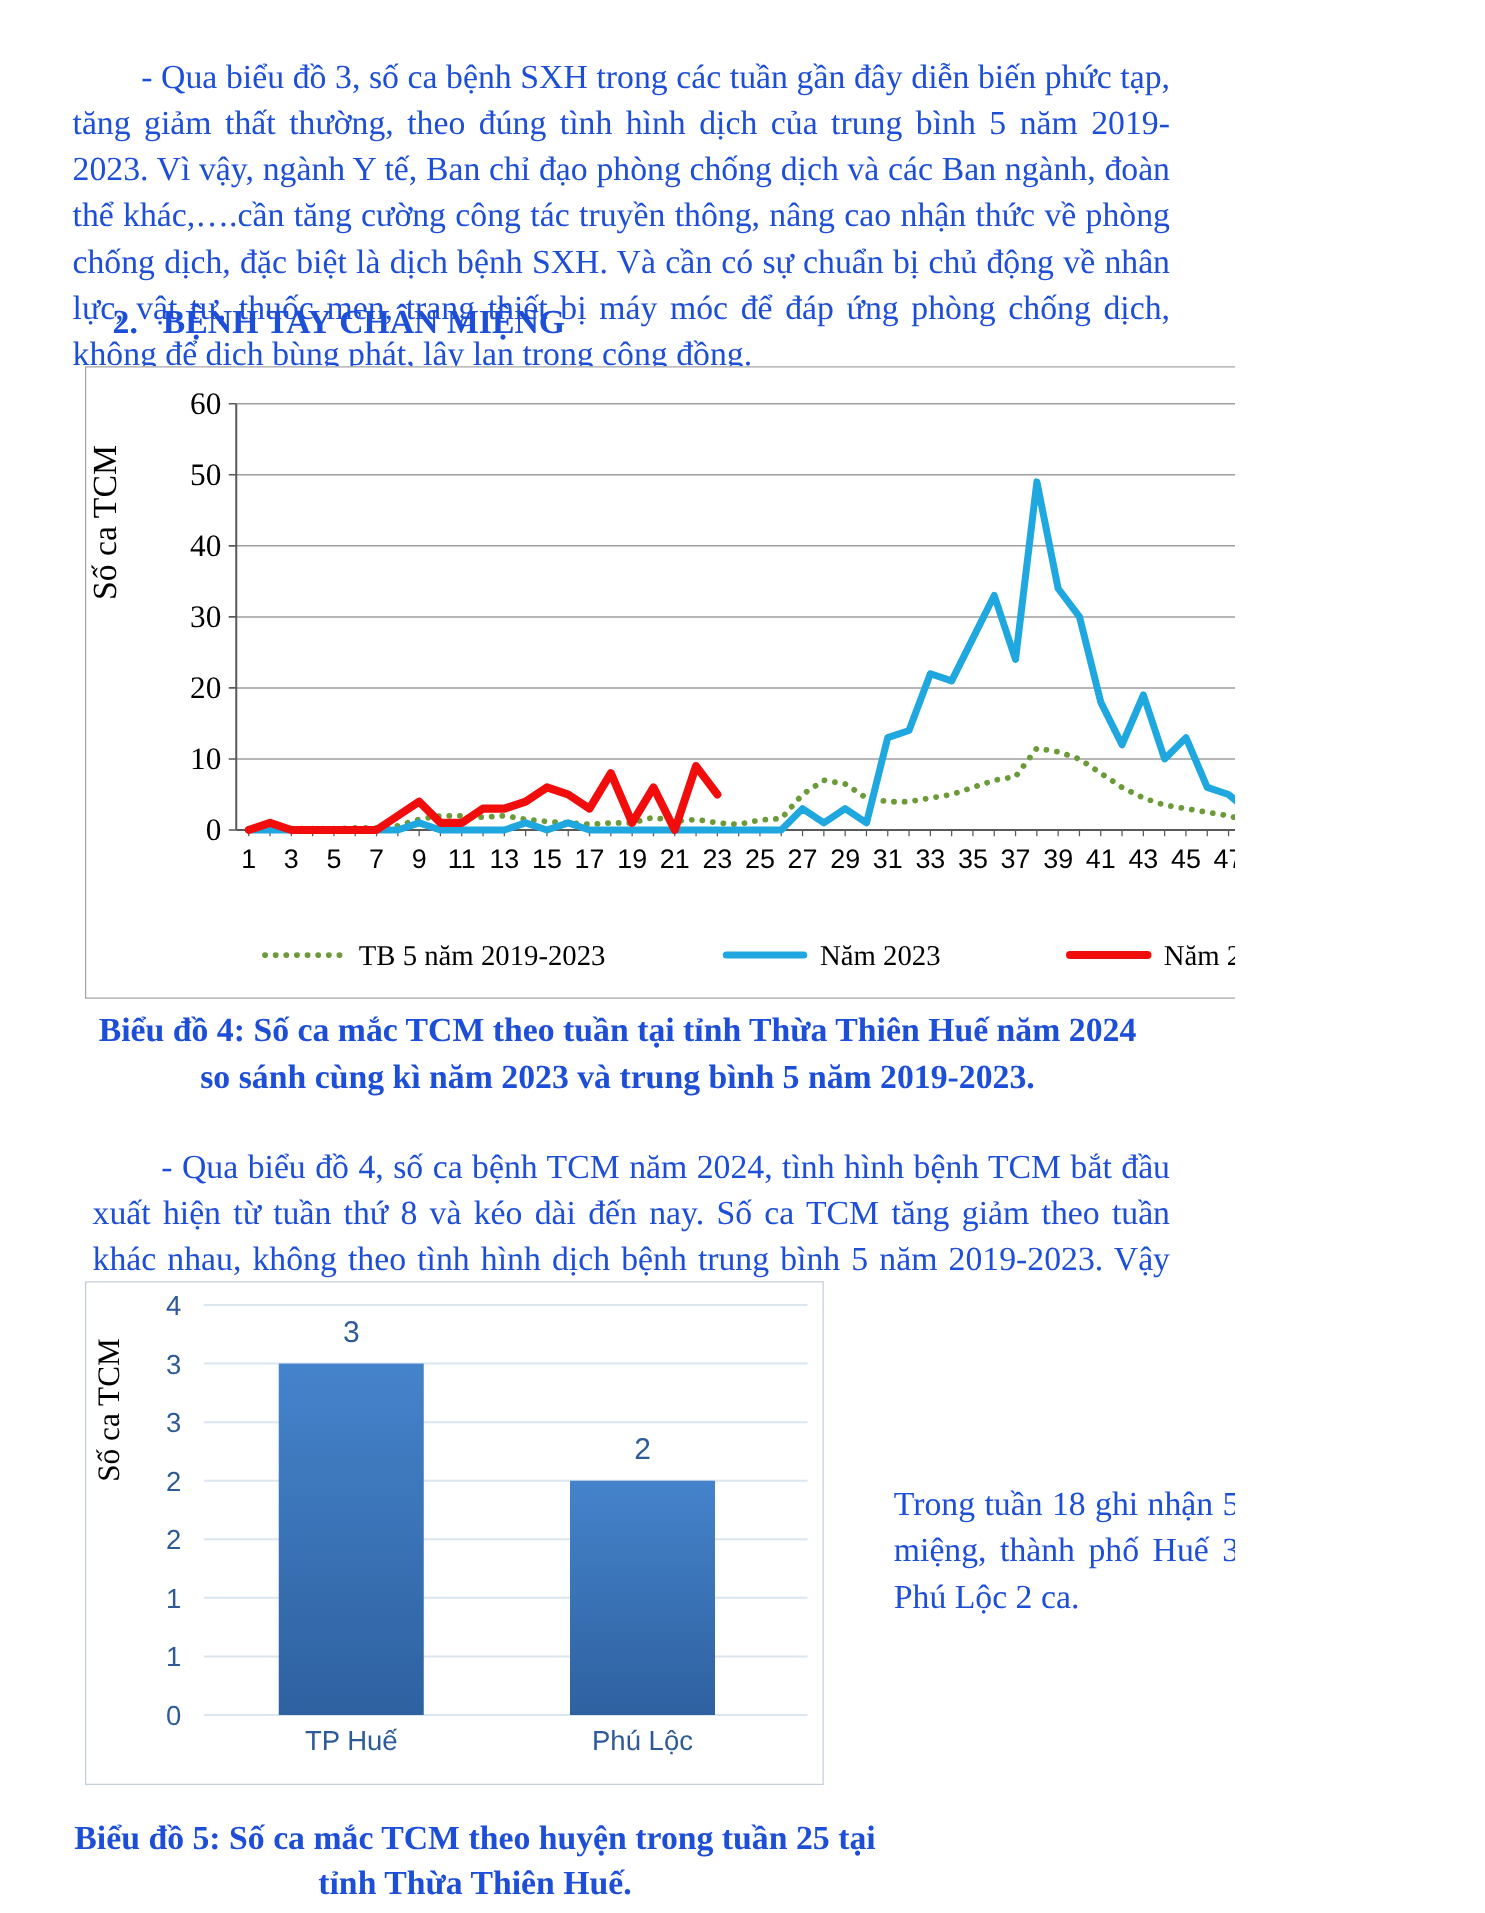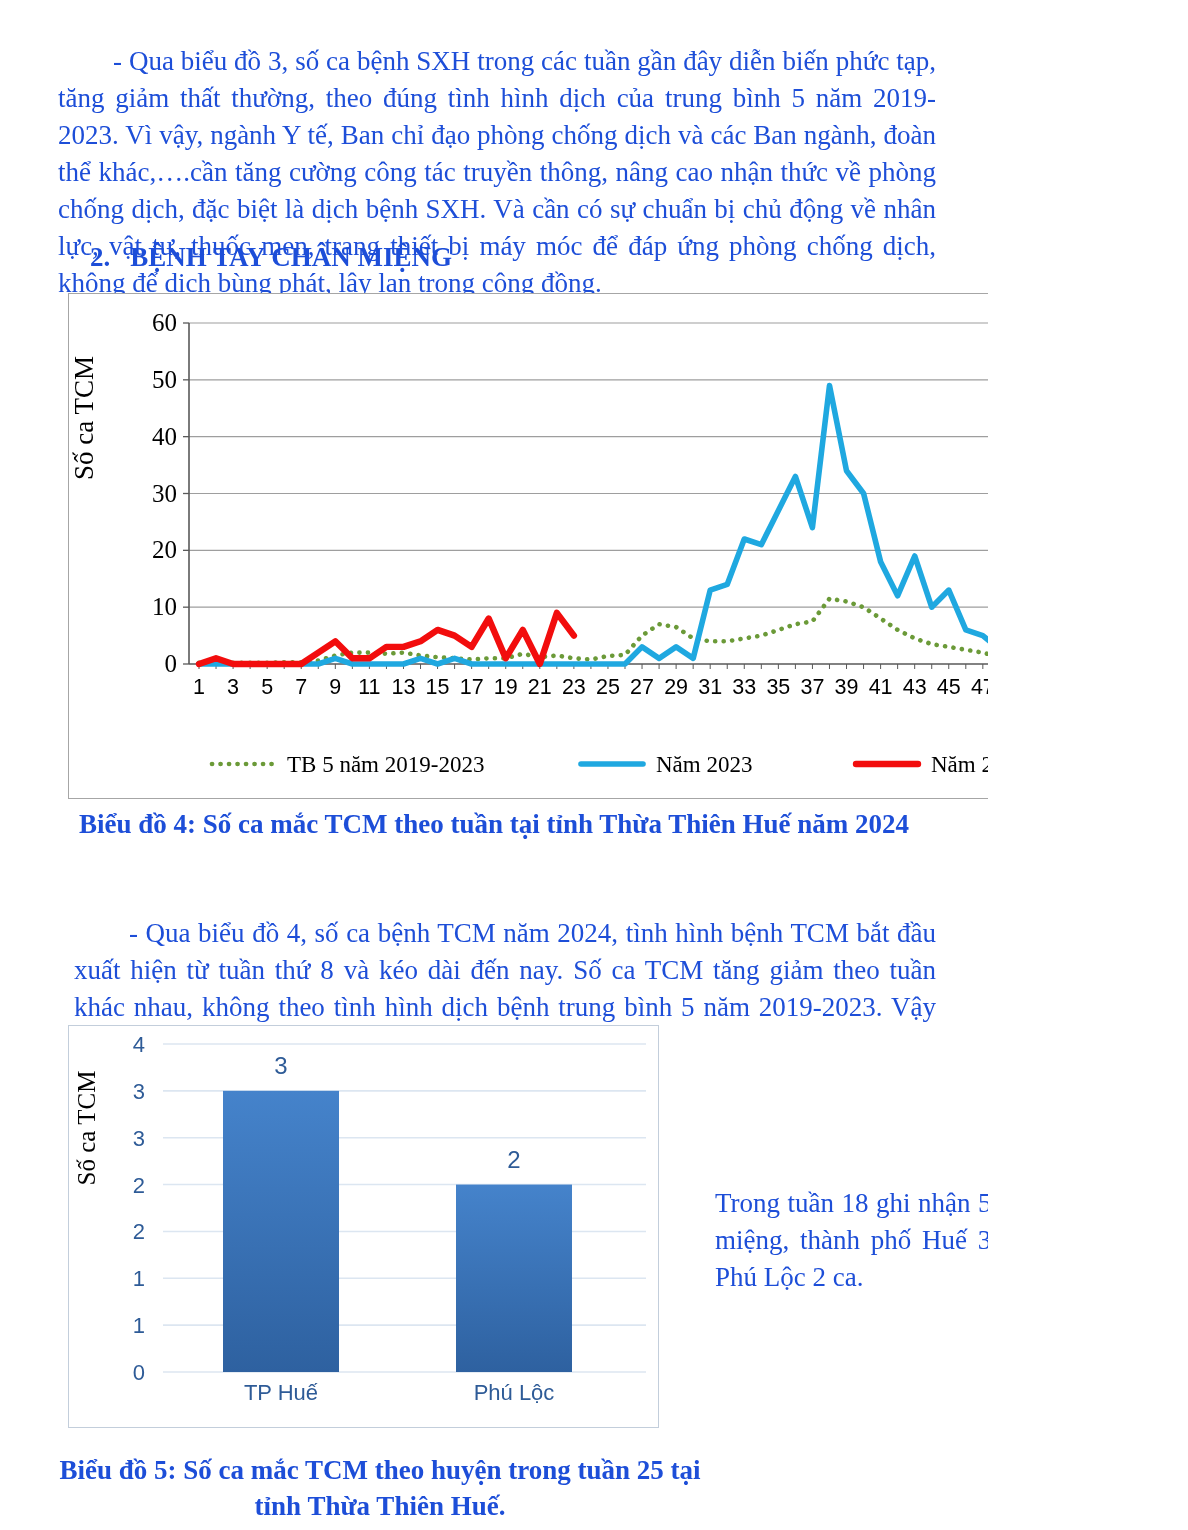--- a/index.html
+++ b/index.html
@@ -186,20 +186,21 @@
             <text x="587" y="478" fill="#000" font-family="&quot;Liberation Serif&quot;,&quot;DejaVu Serif&quot;,serif" font-size="23">Năm 2023</text>
             <line x1="787" y1="470" x2="849" y2="470" stroke="#f20d0d" stroke-width="6.4" stroke-linecap="round"></line>
             <text x="862" y="478" fill="#000" font-family="&quot;Liberation Serif&quot;,&quot;DejaVu Serif&quot;,serif" font-size="23">Năm 2024</text>
           </g>
         </svg>
       </div>
   </div>
 
   <div class="caption cap4">
     <div>Biểu đồ 4: Số ca mắc TCM theo tuần tại tỉnh Thừa Thiên Huế năm 2024</div>
+    <div>so sánh cùng kì năm 2023 và trung bình 5 năm 2019-2023.</div>
   </div>
 
   <p class="para para2">- Qua biểu đồ 4, số ca bệnh TCM năm 2024, tình hình bệnh TCM bắt đầu xuất hiện từ tuần thứ 8 và kéo dài đến nay. Số ca TCM tăng giảm theo tuần khác nhau, không theo tình hình dịch bệnh trung bình 5 năm 2019-2023. Vậy nên năm 2024, số ca TCM sẽ có diễn biến bất thường.</p>
 
   <div class="chart-box chart2">
     <div style="width:100%;height:100%;">
         <svg viewBox="0 0 589 401" width="100%" height="100%">
           <defs>
             <linearGradient id="barGrad" x1="0" y1="0" x2="0" y2="1">
               <stop offset="0%" stop-color="#4583cb"></stop>

